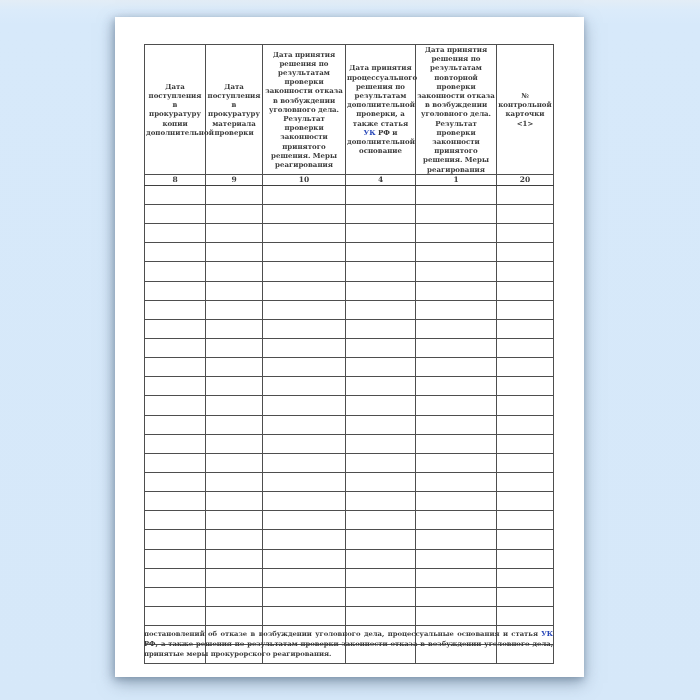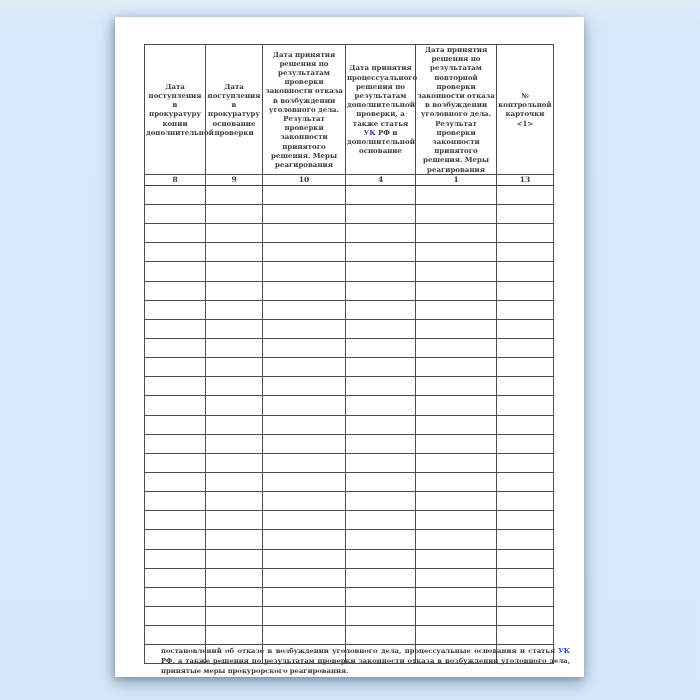--- a/index.html
+++ b/index.html
@@ -29,21 +29,21 @@
     padding:0 1px;
     text-align:center;vertical-align:middle;
     font-size:7px;line-height:9.2px;font-weight:bold;
   }
   tr.hdr td{height:86px;}
   tr.num td{height:10px;line-height:10px;font-size:7.5px;border-bottom:1px solid #3f3f3f;}
   tr.body td{height:18.15px;}
   table.reg{border:1px solid #3f3f3f;}
   a.lnk{color:#2746b8;cursor:pointer;}
   .footnote{
-    position:absolute;left:29px;width:409px;top:613px;margin:17px;
+    position:absolute;left:29px;width:409px;top:613px;margin:0;
     font-size:6.8px;line-height:9.8px;font-weight:bold;color:#3c3c3c;
     text-align:justify;
   }
 </style>
 </head>
 <body>
 
 <div class="page">
 
   <table class="reg">
@@ -51,33 +51,33 @@
       <col class="c0">
         <col class="c1">
         <col class="c2">
         <col class="c3">
         <col class="c4">
         <col class="c5">
     </colgroup>
     <tbody>
       <tr class="hdr">
         <td><span>Дата поступления в прокуратуру копии дополнительной</span></td>
-        <td><span>Дата поступления в прокуратуру основание проверки</span></td>
+        <td><span>Дата поступления в прокуратуру материала проверки</span></td>
         <td><span>Дата принятия решения по результатам проверки законности отказа в возбуждении уголовного дела. Результат проверки законности принятого решения. Меры реагирования</span></td>
         <td><span>Дата принятия процессуального решения по результатам дополнительной проверки, а также статья </span><a class="lnk">УК</a><span> РФ и дополнительной основание</span></td>
         <td><span>Дата принятия решения по результатам повторной проверки законности отказа в возбуждении уголовного дела. Результат проверки законности принятого решения. Меры реагирования</span></td>
         <td><span>№ контрольной карточки &lt;1&gt;</span></td>
       </tr>
       <tr class="num">
         <td>8</td>
         <td>9</td>
         <td>10</td>
         <td>4</td>
         <td>1</td>
-        <td>13</td>
+        <td>20</td>
       </tr>
     </tbody>
     <tbody id="body-rows">
         <tr class="body">
           <td></td>
           <td></td>
           <td></td>
           <td></td>
           <td></td>
           <td></td>

